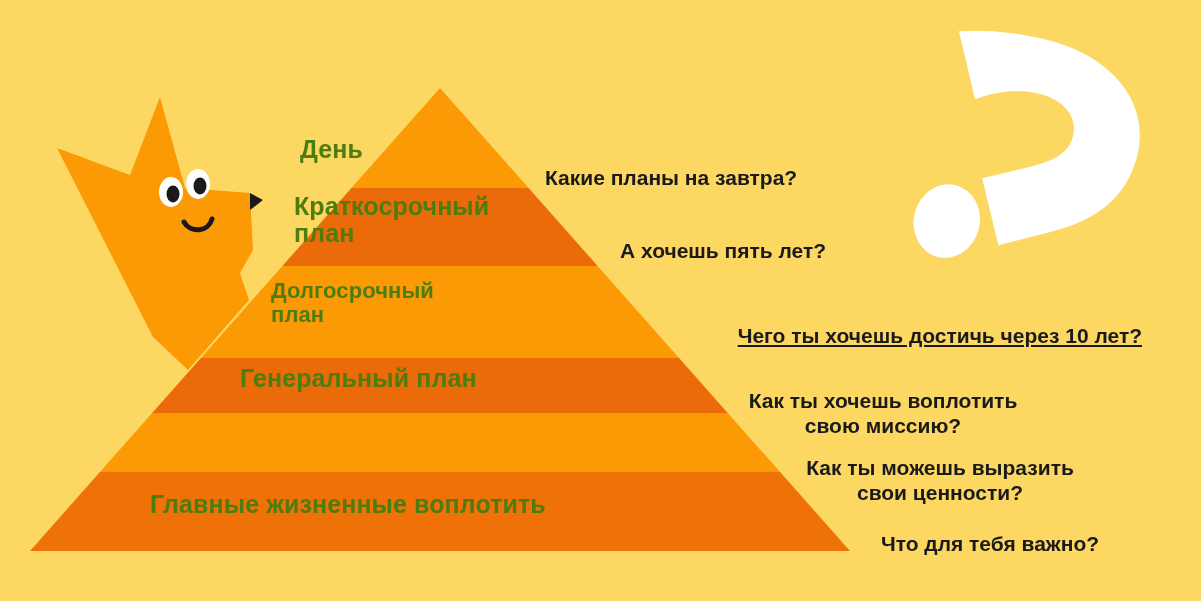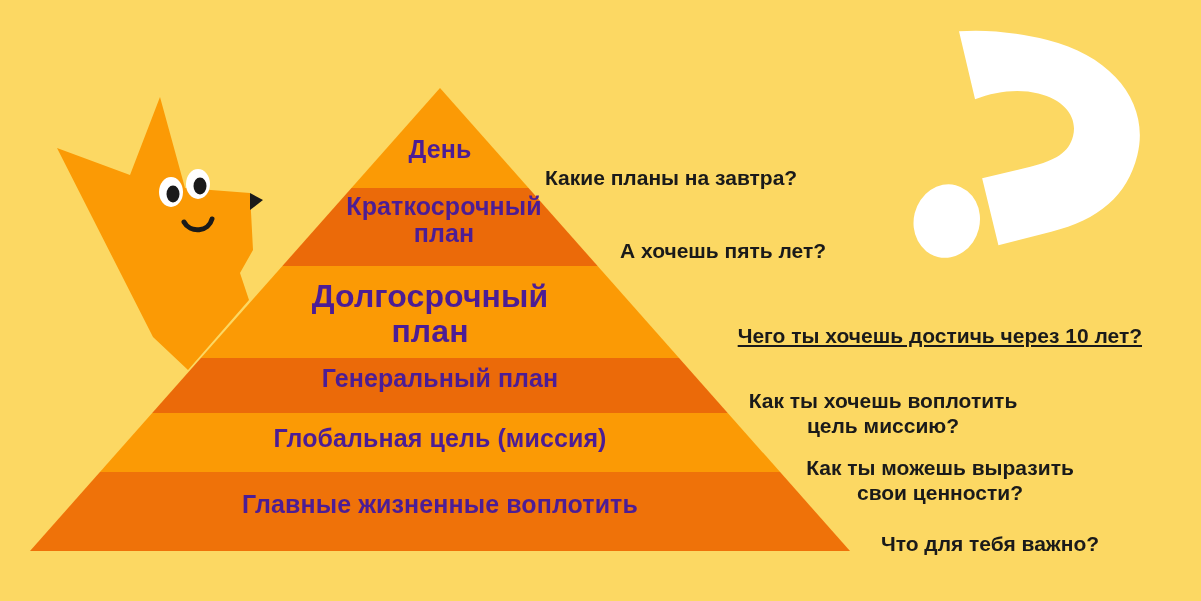--- a/index.html
+++ b/index.html
@@ -26,31 +26,31 @@
     position: absolute;
     left: 0; top: 0;
     width: 1201px;
     height: 601px;
   }
   svg.layer { display: block; }
 
   
   .band-label {
     position: absolute;
-    color: #4c1d95;
+    color: #4d7c0f;
     font-weight: bold;
-    text-align: center;
+    text-align: left;
     line-height: 1.08;
     letter-spacing: 0.1px;
     white-space: pre-line;
     pointer-events: none;
   }
   .bl-0 { left: 300px; top: 136px;  width: 280px; font-size: 25px; }
   .bl-1 { left: 294px; top: 193px;  width: 300px; font-size: 25px; }
-  .bl-2 { left: 265px; top: 279px;  width: 330px; font-size: 32px; }
+  .bl-2 { left: 271px; top: 279px;  width: 330px; font-size: 22px; }
   .bl-3 { left: 240px; top: 365px;  width: 400px; font-size: 25px; }
   .bl-4 { left: 205px; top: 425px;  width: 470px; font-size: 25px; }
   .bl-5 { left: 150px; top: 491px;  width: 580px; font-size: 25px; }
 
   
   .question {
     position: absolute;
     color: #1A1A1A;
     font-weight: bold;
     text-align: center;
@@ -127,25 +127,24 @@
       <rect x="0" y="472" width="1201" height="82" fill="#EF7209"></rect>
     </g>
   </svg>
 
   <div class="band-label bl-0">День</div>
   <div class="band-label bl-1">Краткосрочный
 план</div>
   <div class="band-label bl-2">Долгосрочный
 план</div>
   <div class="band-label bl-3">Генеральный план</div>
-  <div class="band-label bl-4">Глобальная цель (миссия)</div>
   <div class="band-label bl-5">Главные жизненные воплотить</div>
 
   <div class="question q-0">Какие планы на завтра?</div>
   <div class="question q-1">А хочешь пять лет?</div>
   <div class="question q-2">Чего ты хочешь достичь через 10 лет?</div>
   <div class="question q-3">Как ты хочешь воплотить
-цель миссию?</div>
+свою миссию?</div>
   <div class="question q-4">Как ты можешь выразить
 свои ценности?</div>
   <div class="question q-5">Что для тебя важно?</div>
 
 </div>
 
 </body></html>

